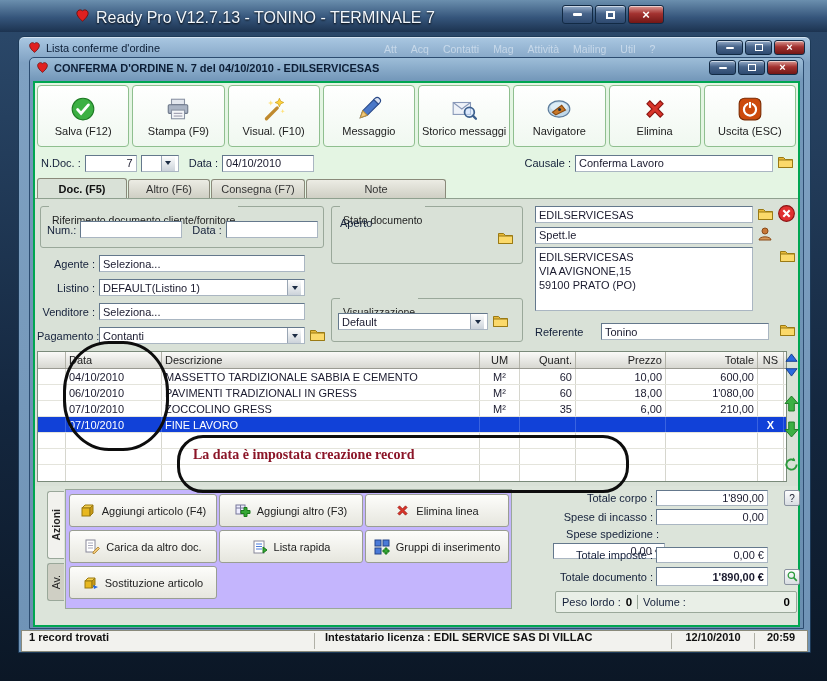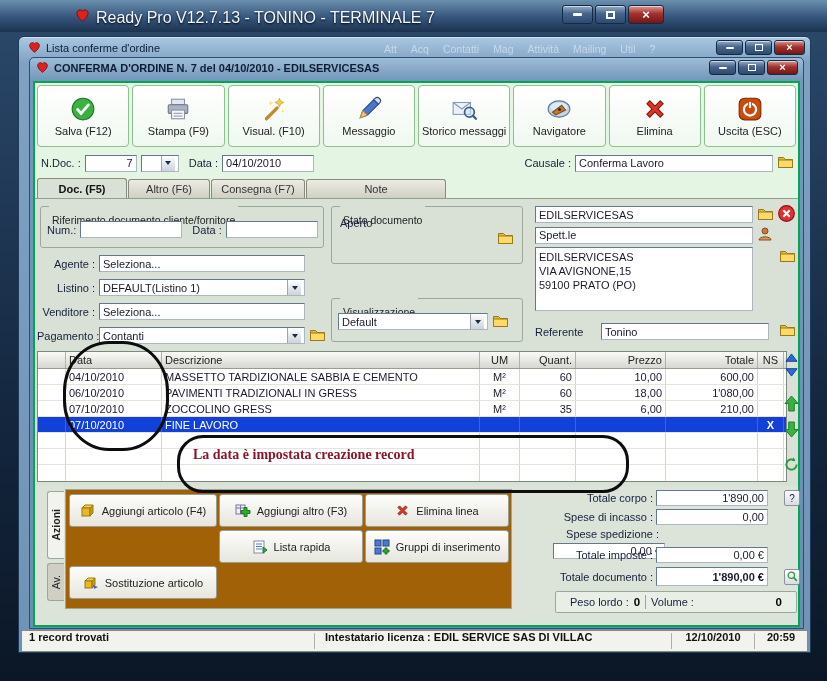--- a/index.html
+++ b/index.html
@@ -105,36 +105,36 @@
     border-radius:26px;pointer-events:none;z-index:30;}
   .ann-text{position:absolute;left:158px;top:364px;z-index:31;color:#8b1528;
     font-family:"Liberation Serif",serif;font-size:14px;font-weight:bold;white-space:nowrap;}
 
   
   .vtab{position:absolute;width:17px;border:1px solid #9aa89a;border-right:none;border-radius:3px 0 0 3px;
     display:flex;align-items:center;justify-content:center;}
   .vtab span{writing-mode:vertical-rl;transform:rotate(180deg);font-size:10.5px;color:#222;}
   .vtab.active{background:#f2f2ee;font-weight:bold;}
   .vtab.idle{background:#cfcfc4;}
-  .actions-panel{position:absolute;left:30px;top:406px;width:447px;height:120px;background:#a16207;border:1px solid #9aa89a;}
+  .actions-panel{position:absolute;left:30px;top:406px;width:447px;height:120px;background:#c4b5fd;border:1px solid #9aa89a;}
   .abtn{position:absolute;height:33px;background:linear-gradient(#fdfdfb,#e6e6de);border:1px solid #999e92;border-radius:3px;
     display:flex;align-items:center;justify-content:center;gap:6px;font-family:"Liberation Sans",sans-serif;
     font-size:11px;color:#222;padding:0 4px;cursor:default;}
   .abtn svg{flex:none;}
 
   
   .trow{position:absolute;display:flex;align-items:center;gap:3px;}
   .tlbl{width:100px;text-align:right;color:#14203a;white-space:nowrap;}
   .tval{width:112px;height:16px;background:#fff;border:1px solid;border-color:#64788c #aab6c2 #aab6c2 #64788c;
     display:flex;align-items:center;justify-content:flex-end;padding:0 3px;white-space:nowrap;}
   .tval.big{height:19px;font-weight:bold;}
   .sqbtn{width:16px;height:16px;border:1px solid #8a92a0;border-radius:2px;background:linear-gradient(#fdfdfd,#d8dde2);
     display:flex;align-items:center;justify-content:center;font-size:10px;color:#223;padding:0;cursor:default;}
   .peso-box{position:absolute;left:520px;top:508px;width:242px;height:22px;border:1px solid #9aa89a;border-radius:2px;
-    background:#e9efe7;display:flex;align-items:center;gap:5px;padding:0 14px;}
+    background:#e9efe7;display:flex;align-items:center;gap:5px;padding:0 6px;}
   .peso-box b{font-size:11.5px;color:#000;}
   .vsep{width:1px;height:14px;background:#9aa89a;}
 
   
   .statusbar{position:absolute;left:2px;top:593px;width:787px;height:22px;background:#f2f2ee;border:1px solid #8a8a7a;
     display:flex;align-items:flex-start;font-size:11px;color:#111;}
   .statusbar .sep{width:1px;align-self:stretch;background:#b0b0a6;margin:2px 0;}
   .st-left{width:292px;padding-left:7px;font-weight:bold;}
   .st-lic{flex:1;padding-left:10px;font-weight:bold;white-space:nowrap;overflow:hidden;}
   .st-date{width:82px;text-align:center;font-weight:bold;}
@@ -598,20 +598,30 @@
                   <path d="M10 7h3v3h3v3h-3v3h-3v-3H7v-3h3z" transform="translate(-1,-2.5)" fill="#35a835" stroke="#1a7a1a"></path>
                 </svg>
             <span>Aggiungi altro (F3)</span>
           </button>
           <button class="abtn" style="left:299px;top:4px;width:144px;">
             <svg width="15" height="15" viewBox="0 0 24 24">
                   <path d="M4.5 7.2l2.7-2.7L12 9.3l4.8-4.8 2.7 2.7L14.7 12l4.8 4.8-2.7 2.7L12 14.7l-4.8 4.8-2.7-2.7L9.3 12z" fill="#d8352a" stroke="#8a1410"></path>
                 </svg>
             <span>Elimina linea</span>
           </button>
+          <button class="abtn" style="left:3px;top:40px;width:148px;">
+            <svg width="16" height="16" viewBox="0 0 16 16">
+                  <rect x="2" y="1" width="9" height="12" fill="#fff" stroke="#889"></rect>
+                  <line x1="4" y1="4" x2="9" y2="4" stroke="#aab"></line>
+                  <line x1="4" y1="6.5" x2="9" y2="6.5" stroke="#aab"></line>
+                  <line x1="4" y1="9" x2="9" y2="9" stroke="#aab"></line>
+                  <path d="M9 13l5-5 1.5 1.5-5 5H9z" fill="#f0c879" stroke="#b89040"></path>
+                </svg>
+            <span>Carica da altro doc.</span>
+          </button>
           <button class="abtn" style="left:153px;top:40px;width:144px;">
             <svg width="16" height="16" viewBox="0 0 16 16">
                   <rect x="2" y="2" width="10" height="12" fill="#fff" stroke="#889"></rect>
                   <line x1="4" y1="5" x2="10" y2="5" stroke="#4a7ad8"></line>
                   <line x1="4" y1="7.5" x2="10" y2="7.5" stroke="#4a7ad8"></line>
                   <line x1="4" y1="10" x2="10" y2="10" stroke="#4a7ad8"></line>
                   <path d="M11 8l4 3-4 3z" fill="#35a835" stroke="#1a7a1a"></path>
                 </svg>
             <span>Lista rapida</span>
           </button>

